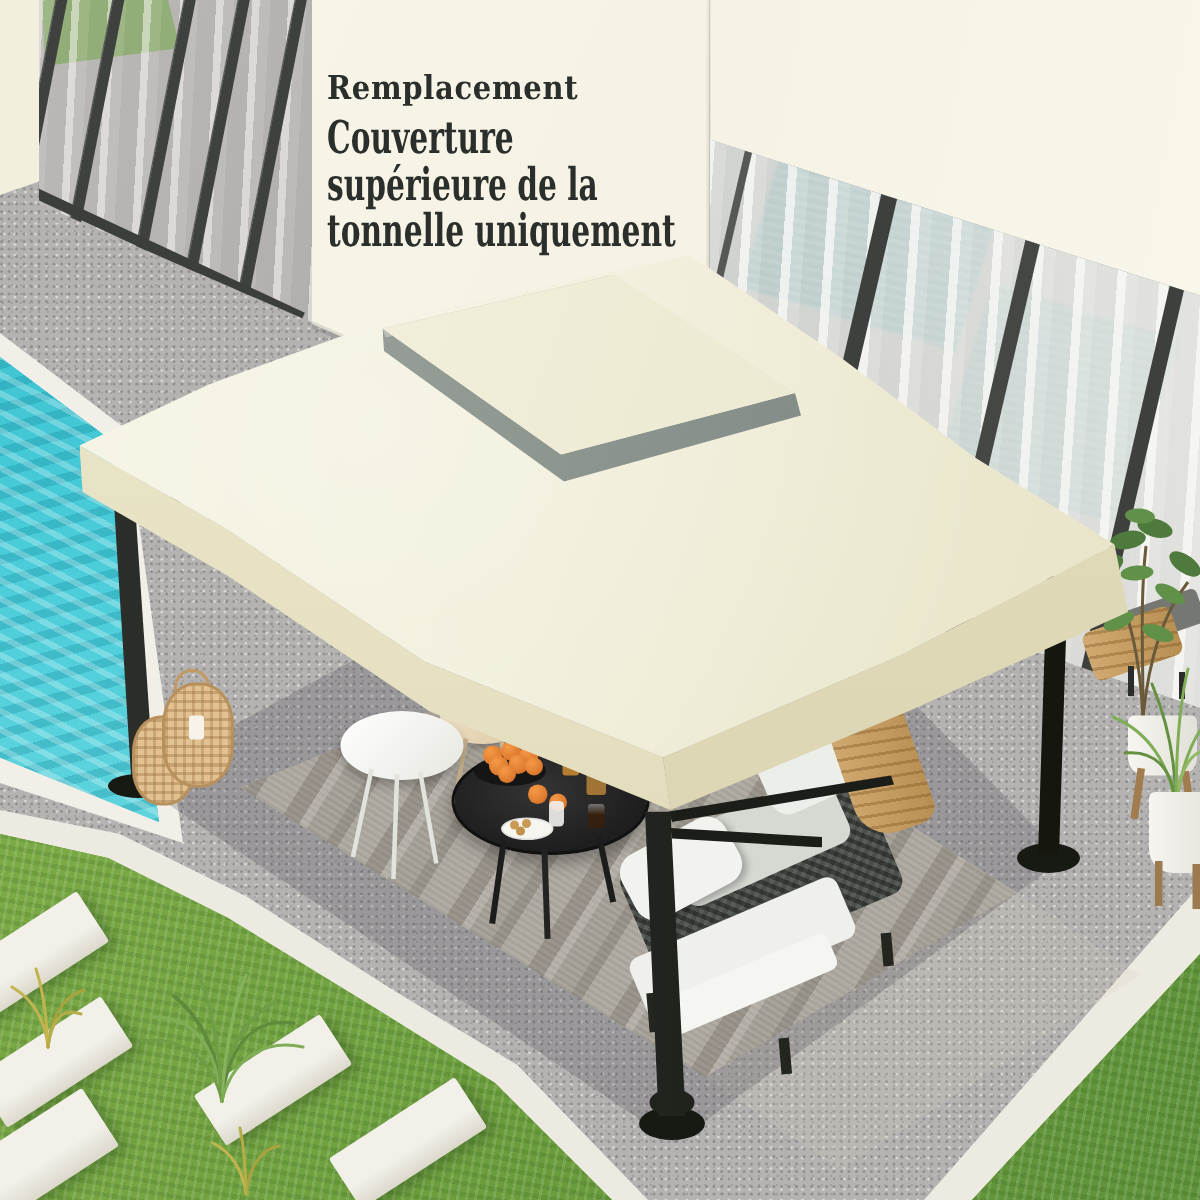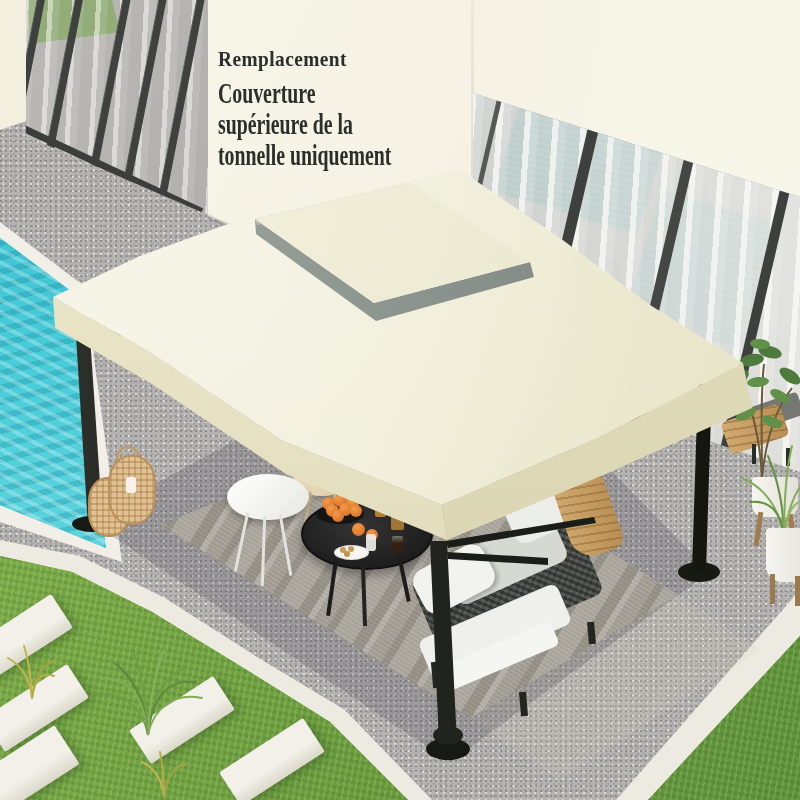--- a/index.html
+++ b/index.html
@@ -59,21 +59,21 @@
   .teal-patch{position:absolute;transform:rotate(17deg);background-color:var(--teal-glass,#8fbcbd);
     background-image:repeating-linear-gradient(175deg, rgba(255,255,255,.3) 0 2px, transparent 2px 6px);filter:blur(1px);}
   .window-curtain{clip-path:polygon(473px 93px,800px 197px,800px 472px,473px 360px);
     background-image:
       linear-gradient(90deg, transparent 55%, rgba(252,251,248,.55)),
       repeating-linear-gradient(94deg, rgba(250,249,246,.9) 0 6px, rgba(231,229,225,.4) 6px 14px, rgba(206,204,200,.35) 14px 28px),
       linear-gradient(180deg, rgba(255,255,255,.18), rgba(110,108,105,.18));opacity:.92;}
   .win-bar{position:absolute;height:300px;transform:rotate(13deg);transform-origin:top center;background:#3e403d;}
 
   
-  .overlay-text{position:absolute;left:218px;top:48px;color:var(--ink,#2b2f2b);font-family:Liberation Serif, serif;}
+  .overlay-text{position:absolute;left:218px;top:48px;color:var(--ink,#2b2f2b);}
   .kicker{font-size:22px;font-weight:600;line-height:1;transform:scaleX(.88);transform-origin:left top;letter-spacing:.5px;}
   .title{margin-top:7px;font-size:30px;font-weight:700;line-height:31px;transform:scaleX(.66);transform-origin:left top;}
 
   
   .rug{clip-path:polygon(160px 525px,408px 425px,678px 595px,470px 718px);
     background-color:var(--rug-beige,#cbc4b5);
     background-image:
       repeating-linear-gradient(122deg, rgba(120,110,92,.28) 0 12px, rgba(245,242,234,.30) 12px 18px, rgba(150,142,124,.12) 18px 34px, rgba(105,98,84,.25) 34px 42px, rgba(222,216,204,.20) 42px 64px),
       repeating-linear-gradient(32deg, rgba(255,255,255,.10) 0 2px, rgba(0,0,0,.05) 2px 4px);}
   .gravel-warm{clip-path:polygon(470px 718px,678px 595px,760px 650px,560px 780px);background:rgba(216,204,182,.18);}

